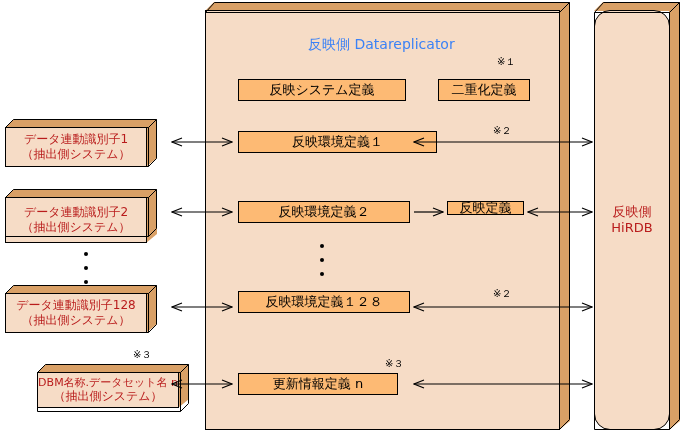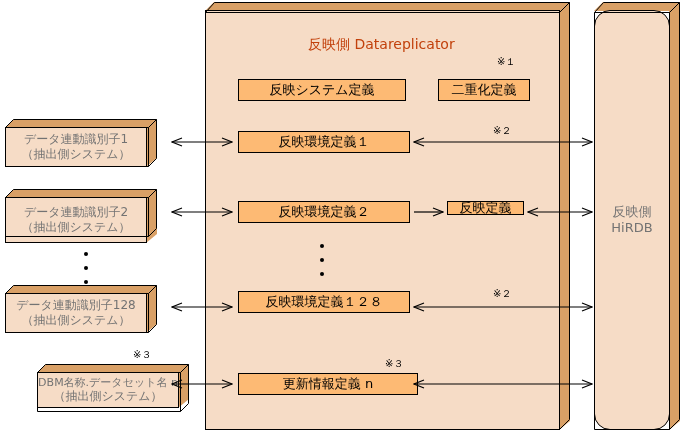--- a/index.html
+++ b/index.html
@@ -27,21 +27,21 @@
     right: 10px;
     bottom: 0;
     background: #f6dcc6;
     border: 1px solid #000000;
     box-sizing: border-box;
     display: flex;
     flex-direction: column;
     align-items: center;
     justify-content: center;
     text-align: center;
-    color: #737373;
+    color: #b91c1c;
     line-height: 1.25;
   }
   .box3d .topface {
     position: absolute;
     left: 0;
     top: 0;
     width: 100%;
     height: 9px;
     background: #d9a066;
     clip-path: polygon(9px 0, 100% 0, calc(100% - 10px) 100%, 0 100%);
@@ -71,21 +71,21 @@
   }
   .note {
     position: absolute;
     color: #000000;
     white-space: nowrap;
     font-size: 10px;
   }
 
   .title {
     position: absolute;
-    color: #c2410c;
+    color: #3b82f6;
     white-space: nowrap;
     font-size: 14px;
   }
 
   
   .dots {
     position: absolute;
     display: flex;
     flex-direction: column;
     align-items: center;
@@ -128,27 +128,27 @@
   </div>
 
   <div class="title jp" style="left:308px; top:36px;">反映側 Datareplicator</div>
 
   <div class="defbox jp" style="left:238px; top:79px; width:168px; height:22px; font-size:13px;">反映システム定義</div>
 
   <div class="note jp" style="left:497px; top:55px;">※１</div>
 
   <div class="defbox jp" style="left:438px; top:79px; width:92px; height:22px; font-size:13px;">二重化定義</div>
 
-  <div class="defbox jp" style="left:238px; top:131px; width:172px; height:22px; font-size:13px;">反映環境定義１</div>
+  <div class="defbox jp" style="left:238px; top:131px; width:199px; height:22px; font-size:13px;">反映環境定義１</div>
 
   <div class="defbox jp" style="left:238px; top:201px; width:172px; height:22px; font-size:13px;">反映環境定義２</div>
 
   <div class="defbox jp" style="left:238px; top:291px; width:172px; height:22px; font-size:13px;">反映環境定義１２８</div>
 
-  <div class="defbox jp" style="left:238px; top:373px; width:180px; height:22px; font-size:13px;">更新情報定義 n</div>
+  <div class="defbox jp" style="left:238px; top:373px; width:160px; height:22px; font-size:13px;">更新情報定義 n</div>
 
   <div class="note jp" style="left:385px; top:357px;">※３</div>
 
   <div class="dots" style="left:319px; top:244px; width:6px; height:32px;">
     <i></i>
     <i></i>
     <i></i>
   </div>
 
   <div class="defbox jp" style="left:447px; top:201px; width:77px; height:14px; font-size:13px;">反映定義</div>

